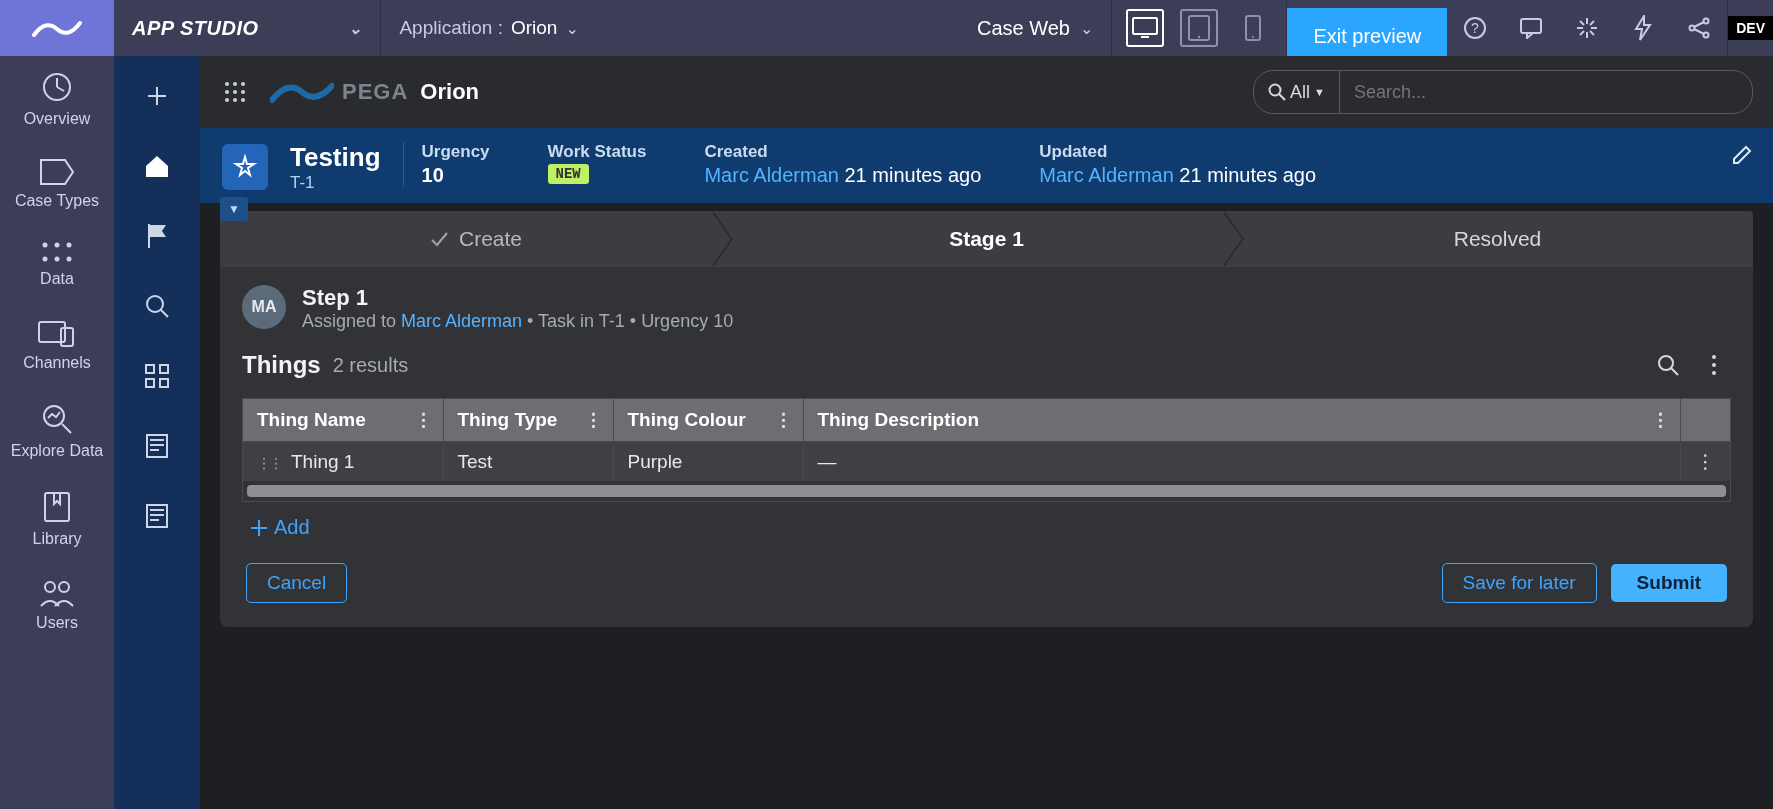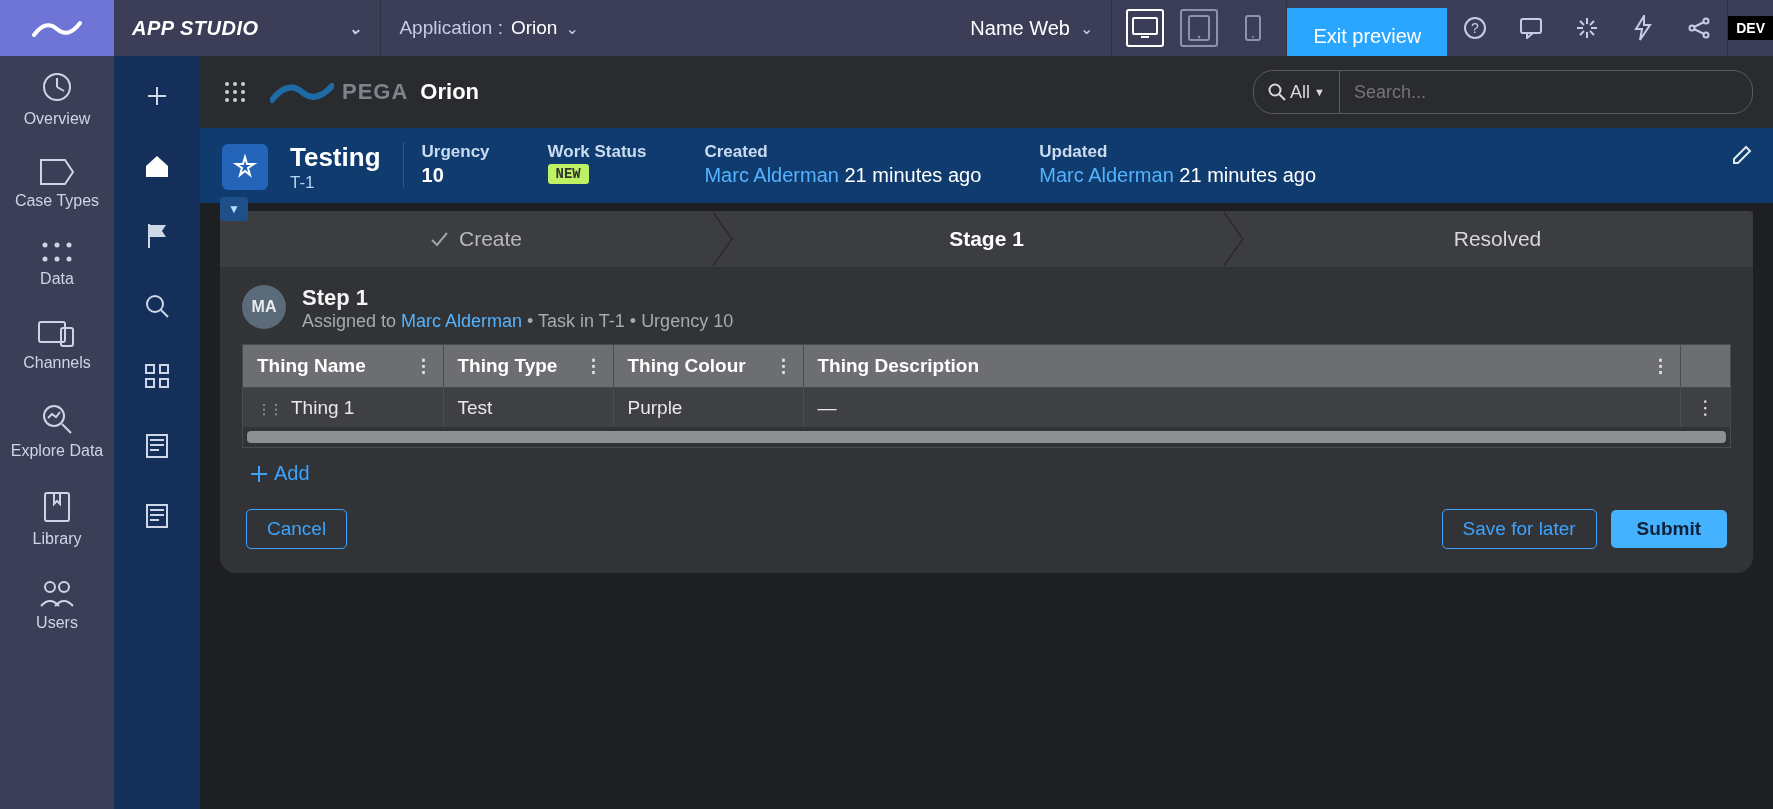--- a/index.html
+++ b/index.html
@@ -50,21 +50,21 @@
   .case-id { color:#b7d1f0; font-size:17px;}
   .meta-col { display:flex; flex-direction:column; gap:2px; padding:0 18px; border-left:1px solid #2a5a96;}
   .meta-col:first-of-type { border-left:none;}
   .meta-label { color:#cbdcf1; font-size:17px; font-weight:600;}
   .meta-val { color:#fff; font-size:20px; font-weight:600;}
   .status-pill { background:#bef264; color:#333; font-size:14px; font-weight:700; padding:2px 8px; border-radius:3px; display:inline-block;font-family:Liberation Mono, monospace;}
   .user-link { color:#54b3ff;}
   .edit-icon { position:absolute; right:20px; top:16px; color:#dfe7ef;}
   .caret-box { position:absolute; left:20px; bottom:-18px; background:#1f4f88; width:28px; height:24px; border-radius:3px; display:flex; align-items:center; justify-content:center; color:#b7dcff; font-size:12px;}
 
-  .content-pane { margin:8px 20px 20px 20px; background:#323337; border-radius:16px; padding-bottom:24px;}
+  .content-pane { margin:8px 20px 20px 20px; background:#323337; border-radius:8px; padding-bottom:24px;}
 
   .stage-bar { height:56px; display:flex; background:#3c3d41; border-radius:4px 4px 0 0; overflow:hidden;}
   .stage { flex:1; display:flex; align-items:center; justify-content:center; gap:10px; color:#d7d8da; font-size:21px; position:relative;}
   .stage.done { color:#b7b9bc;}
   .stage.active { color:#fff; font-weight:700;}
   .stage-chev { position:absolute; right:-20px; top:0; width:40px; height:56px; overflow:hidden;}
   .stage-chev::before { content:""; position:absolute; left:0; top:0; border-left:20px solid #3c3d41; border-top:28px solid transparent; border-bottom:28px solid transparent; z-index:2;}
   .stage-chev::after { content:""; position:absolute; left:2px; top:0; border-left:20px solid #2a2b2e; border-top:28px solid transparent; border-bottom:28px solid transparent; z-index:1;}
 
   .step-row { display:flex; align-items:flex-start; gap:16px; padding:18px 22px 6px 22px;}
@@ -116,21 +116,21 @@
   </div>
   <div class="sep"></div>
   <div class="app-label">
     <span>Application :</span>
     <span style="color:#fff;">Orion</span>
     <span class="chev">⌄</span>
   </div>
 
   <div class="top-right">
     <div class="theme-sel">
-      <span>Name Web</span>
+      <span>Case Web</span>
       <span class="chev">⌄</span>
     </div>
     <div class="sep"></div>
     <div class="device-group">
       <div class="device active">
         <svg width="26" height="22" viewBox="0 0 26 22">
             <rect x="1" y="1" width="24" height="16" rx="1" fill="none" stroke="currentColor" stroke-width="2"></rect>
             <rect x="9" y="19" width="8" height="2" fill="currentColor"></rect>
           </svg>
       </div>
@@ -407,20 +407,38 @@
       <div class="step-row">
         <div class="avatar">MA</div>
         <div>
           <div class="step-title">Step 1</div>
           <div class="step-sub">
             <span>Assigned to </span><a class="user-link">Marc Alderman</a><span> • </span><span>Task in T-1</span><span> • </span><span>Urgency 10</span>
           </div>
         </div>
       </div>
 
+      <div class="things-row">
+        <span class="things-title">Things</span>
+        <span class="things-count">2 results</span>
+        <div class="spacer"></div>
+        <div class="thin-icon">
+          <svg width="24" height="24" viewBox="0 0 24 24">
+              <circle cx="10" cy="10" r="7" fill="none" stroke="currentColor" stroke-width="2"></circle>
+              <line x1="15" y1="15" x2="22" y2="22" stroke="currentColor" stroke-width="2"></line>
+            </svg>
+        </div>
+        <div class="thin-icon">
+          <svg width="6" height="22" viewBox="0 0 6 22">
+              <circle cx="3" cy="3" r="2" fill="currentColor"></circle>
+              <circle cx="3" cy="11" r="2" fill="currentColor"></circle>
+              <circle cx="3" cy="19" r="2" fill="currentColor"></circle>
+            </svg>
+        </div>
+      </div>
 
       <div class="table-wrap">
         <table>
           <thead>
             <tr>
               <th style="width:200px;"><span>Thing Name</span><span class="col-menu">⋮</span></th>
               <th style="width:170px;"><span>Thing Type</span><span class="col-menu">⋮</span></th>
               <th style="width:190px;"><span>Thing Colour</span><span class="col-menu">⋮</span></th>
               <th><span>Thing Description</span><span class="col-menu">⋮</span></th>
               <th style="width:50px; border-right:none;"></th>

